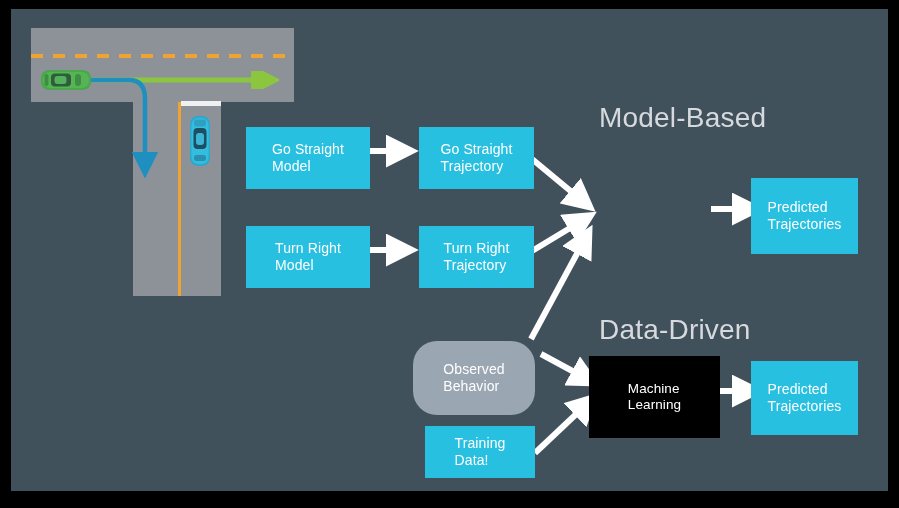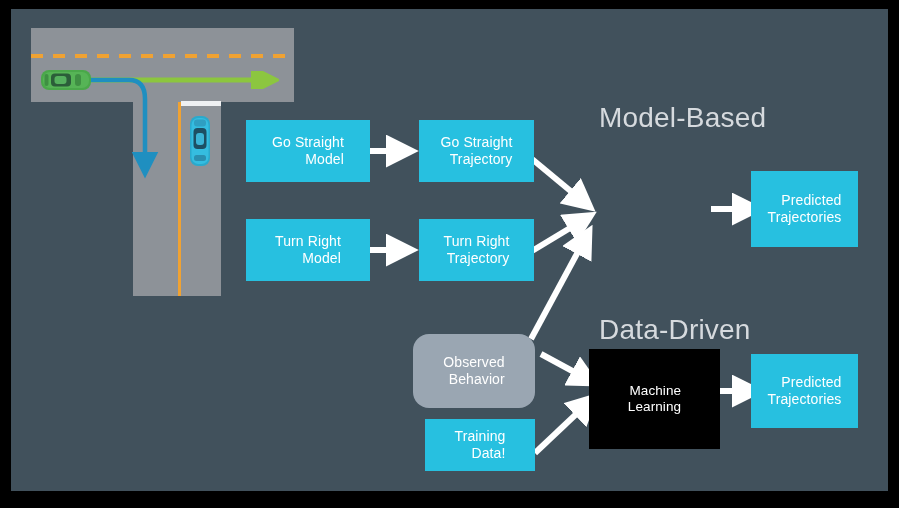--- a/index.html
+++ b/index.html
@@ -79,31 +79,32 @@
     left: 62px; top: 62px;
     width: 110px; height: 110px;
   }
 
   
   .box {
     position: absolute;
     display: flex;
     align-items: center;
     justify-content: center;
-    text-align: right;
+    text-align: left;
     color: #ffffff;
     line-height: 1.22;
     font-size: 14px;
     letter-spacing: 0.1px;
     white-space: pre-line;
+    margin-top: 7px;
   }
   .box.cyan   { background: #27c0e0; }
   .box.green  { background: #30d3a0; }
   .box.black  { background: #000000; font-size: 13.5px; }
-  .box.gray   { background: #9aa6b2; border-radius: 16px; }
+  .box.gray   { background: #9aa6b2; border-radius: 24px; }
 
   .section-title {
     position: absolute;
     color: #d6dade;
     font-size: 28px;
     letter-spacing: 0.2px;
     white-space: nowrap;
   }
 
   svg.arrows {
@@ -205,20 +206,20 @@
 
     <div class="box cyan" style="left:740px; top:162px; width:107px; height:76px;">Predicted
 Trajectories</div>
 
     <div class="box gray" style="left:402px; top:325px; width:122px; height:74px;">Observed
 Behavior</div>
 
     <div class="box cyan" style="left:414px; top:410px; width:110px; height:52px;">Training
 Data!</div>
 
-    <div class="box black" style="left:578px; top:340px; width:131px; height:100px;">Machine
+    <div class="box black" style="left:578px; top:340px; width:131px; height:82px;">Machine
 Learning</div>
 
     <div class="box cyan" style="left:740px; top:345px; width:107px; height:74px;">Predicted
 Trajectories</div>
 
   </div>
 </div>
 
 </body></html>

